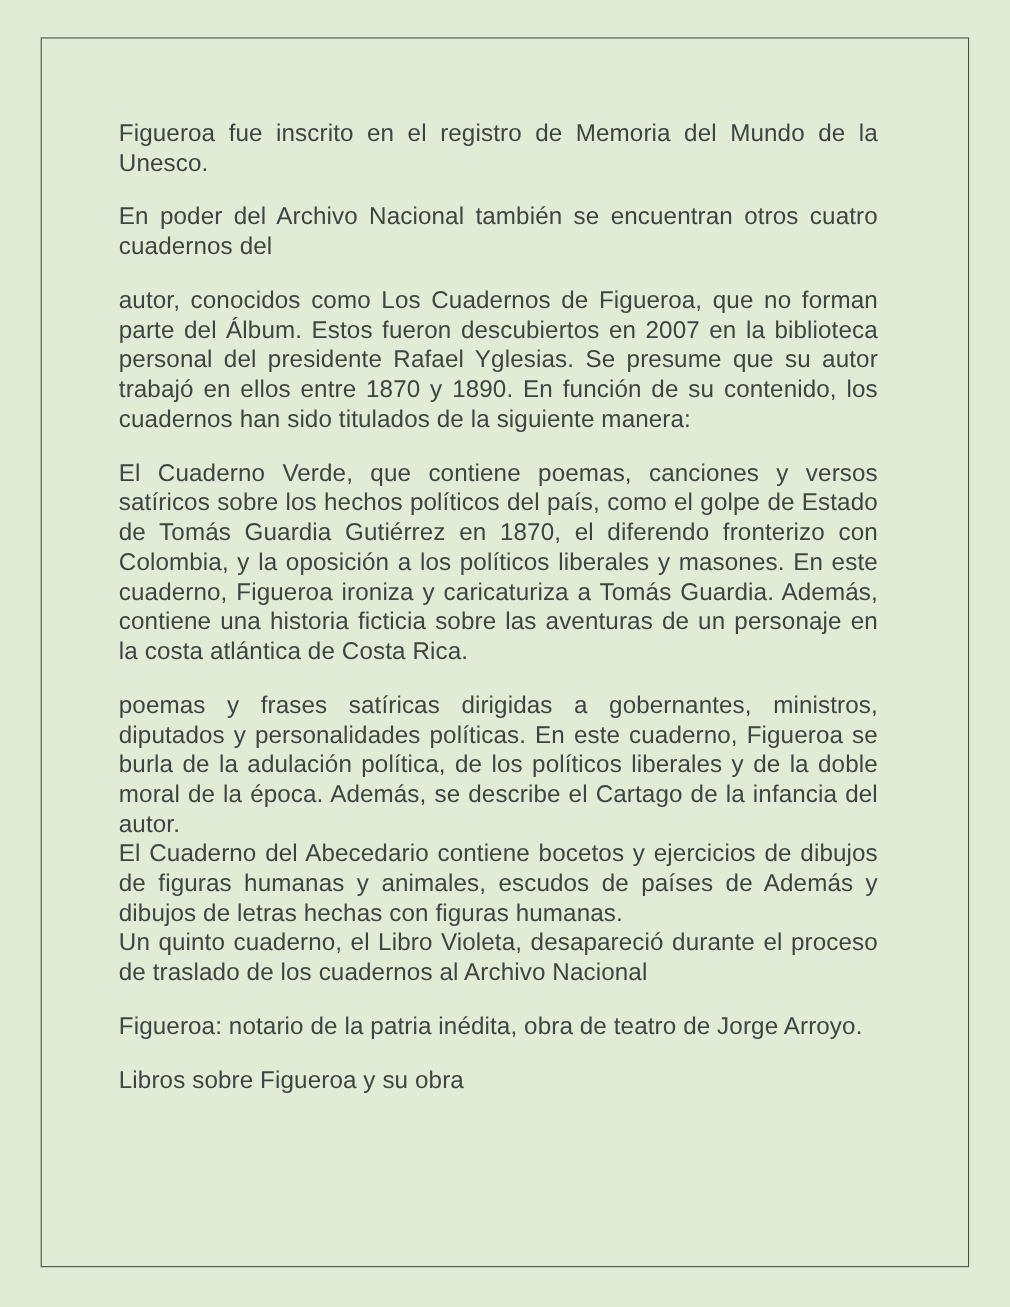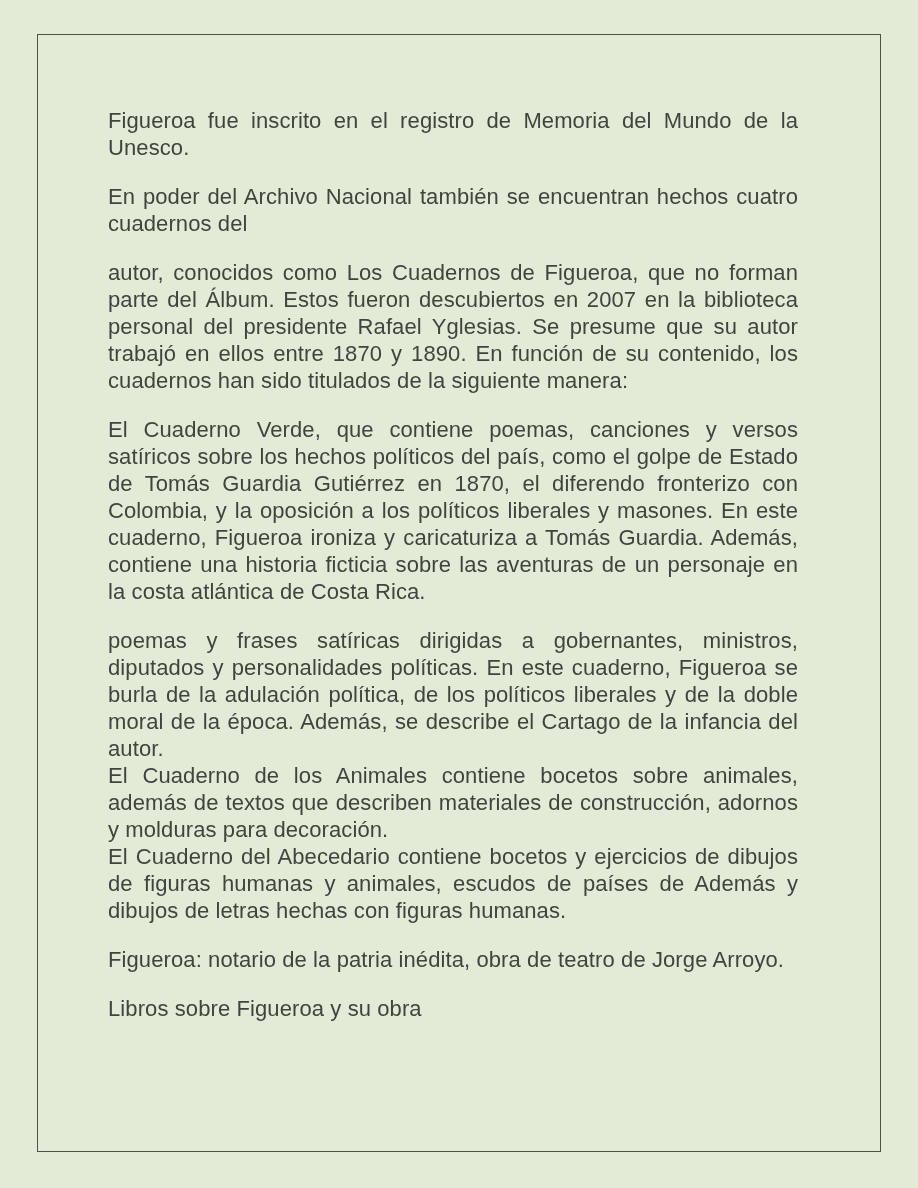--- a/index.html
+++ b/index.html
@@ -48,23 +48,23 @@
     margin-top: 22px;
   }
 </style>
 </head>
 <body style="--page-bg: #e1ebd6; --frame-border: #4d524c; --text-color: #3f443f;">
 
 <div class="page">
   <div class="frame">
     <div class="text-block" id="text-block">
         <p>Figueroa fue inscrito en el registro de Memoria del Mundo de la Unesco.</p>
-        <p class="gap">En poder del Archivo Nacional también se encuentran hechos cuatro cuadernos del</p>
+        <p class="gap">En poder del Archivo Nacional también se encuentran otros cuatro cuadernos del</p>
         <p class="gap">autor, conocidos como Los Cuadernos de Figueroa, que no forman parte del Álbum. Estos fueron descubiertos en 2007 en la biblioteca personal del presidente Rafael Yglesias. Se presume que su autor trabajó en ellos entre 1870 y 1890. En función de su contenido, los cuadernos han sido titulados de la siguiente manera:</p>
         <p class="gap">El Cuaderno Verde, que contiene poemas, canciones y versos satíricos sobre los hechos políticos del país, como el golpe de Estado de Tomás Guardia Gutiérrez en 1870, el diferendo fronterizo con Colombia, y la oposición a los políticos liberales y masones. En este cuaderno, Figueroa ironiza y caricaturiza a Tomás Guardia. Además, contiene una historia ficticia sobre las aventuras de un personaje en la costa atlántica de Costa Rica.</p>
         <p class="gap">poemas y frases satíricas dirigidas a gobernantes, ministros, diputados y personalidades políticas. En este cuaderno, Figueroa se burla de la adulación política, de los políticos liberales y de la doble moral de la época. Además, se describe el Cartago de la infancia del autor.</p>
-        <p>El Cuaderno de los Animales contiene bocetos sobre animales, además de textos que describen materiales de construcción, adornos y molduras para decoración.</p>
         <p>El Cuaderno del Abecedario contiene bocetos y ejercicios de dibujos de figuras humanas y animales, escudos de países de Además y dibujos de letras hechas con figuras humanas.</p>
+        <p>Un quinto cuaderno, el Libro Violeta, desapareció durante el proceso de traslado de los cuadernos al Archivo Nacional</p>
         <p class="gap">Figueroa: notario de la patria inédita, obra de teatro de Jorge Arroyo.</p>
         <p class="gap">Libros sobre Figueroa y su obra</p>
       </div>
   </div>
 </div>
 
 </body></html>

